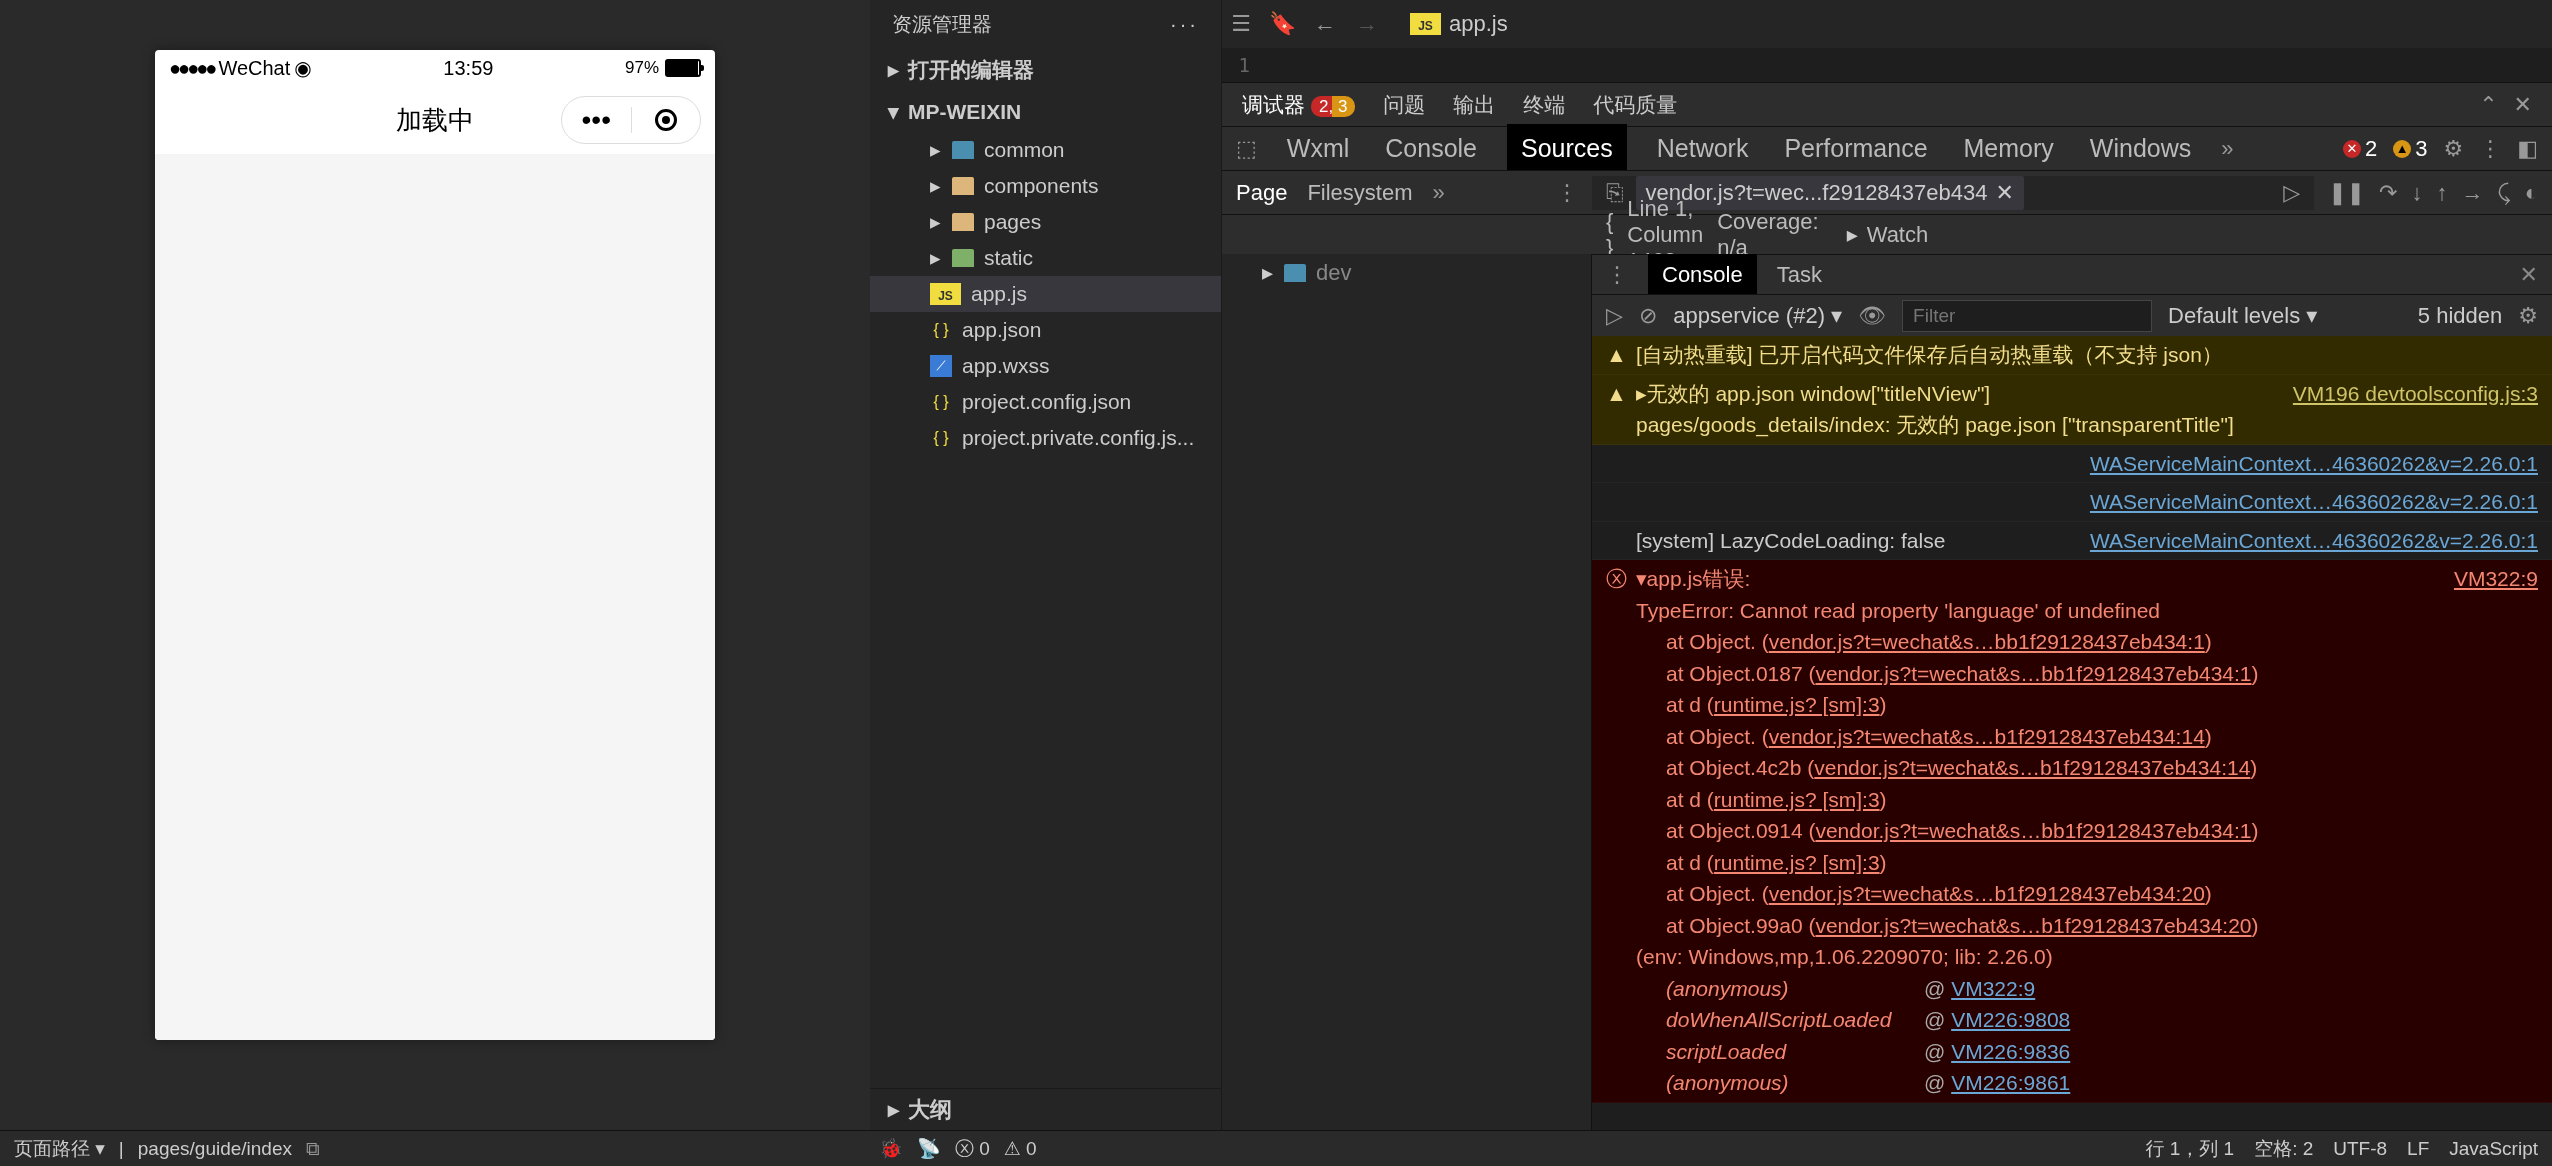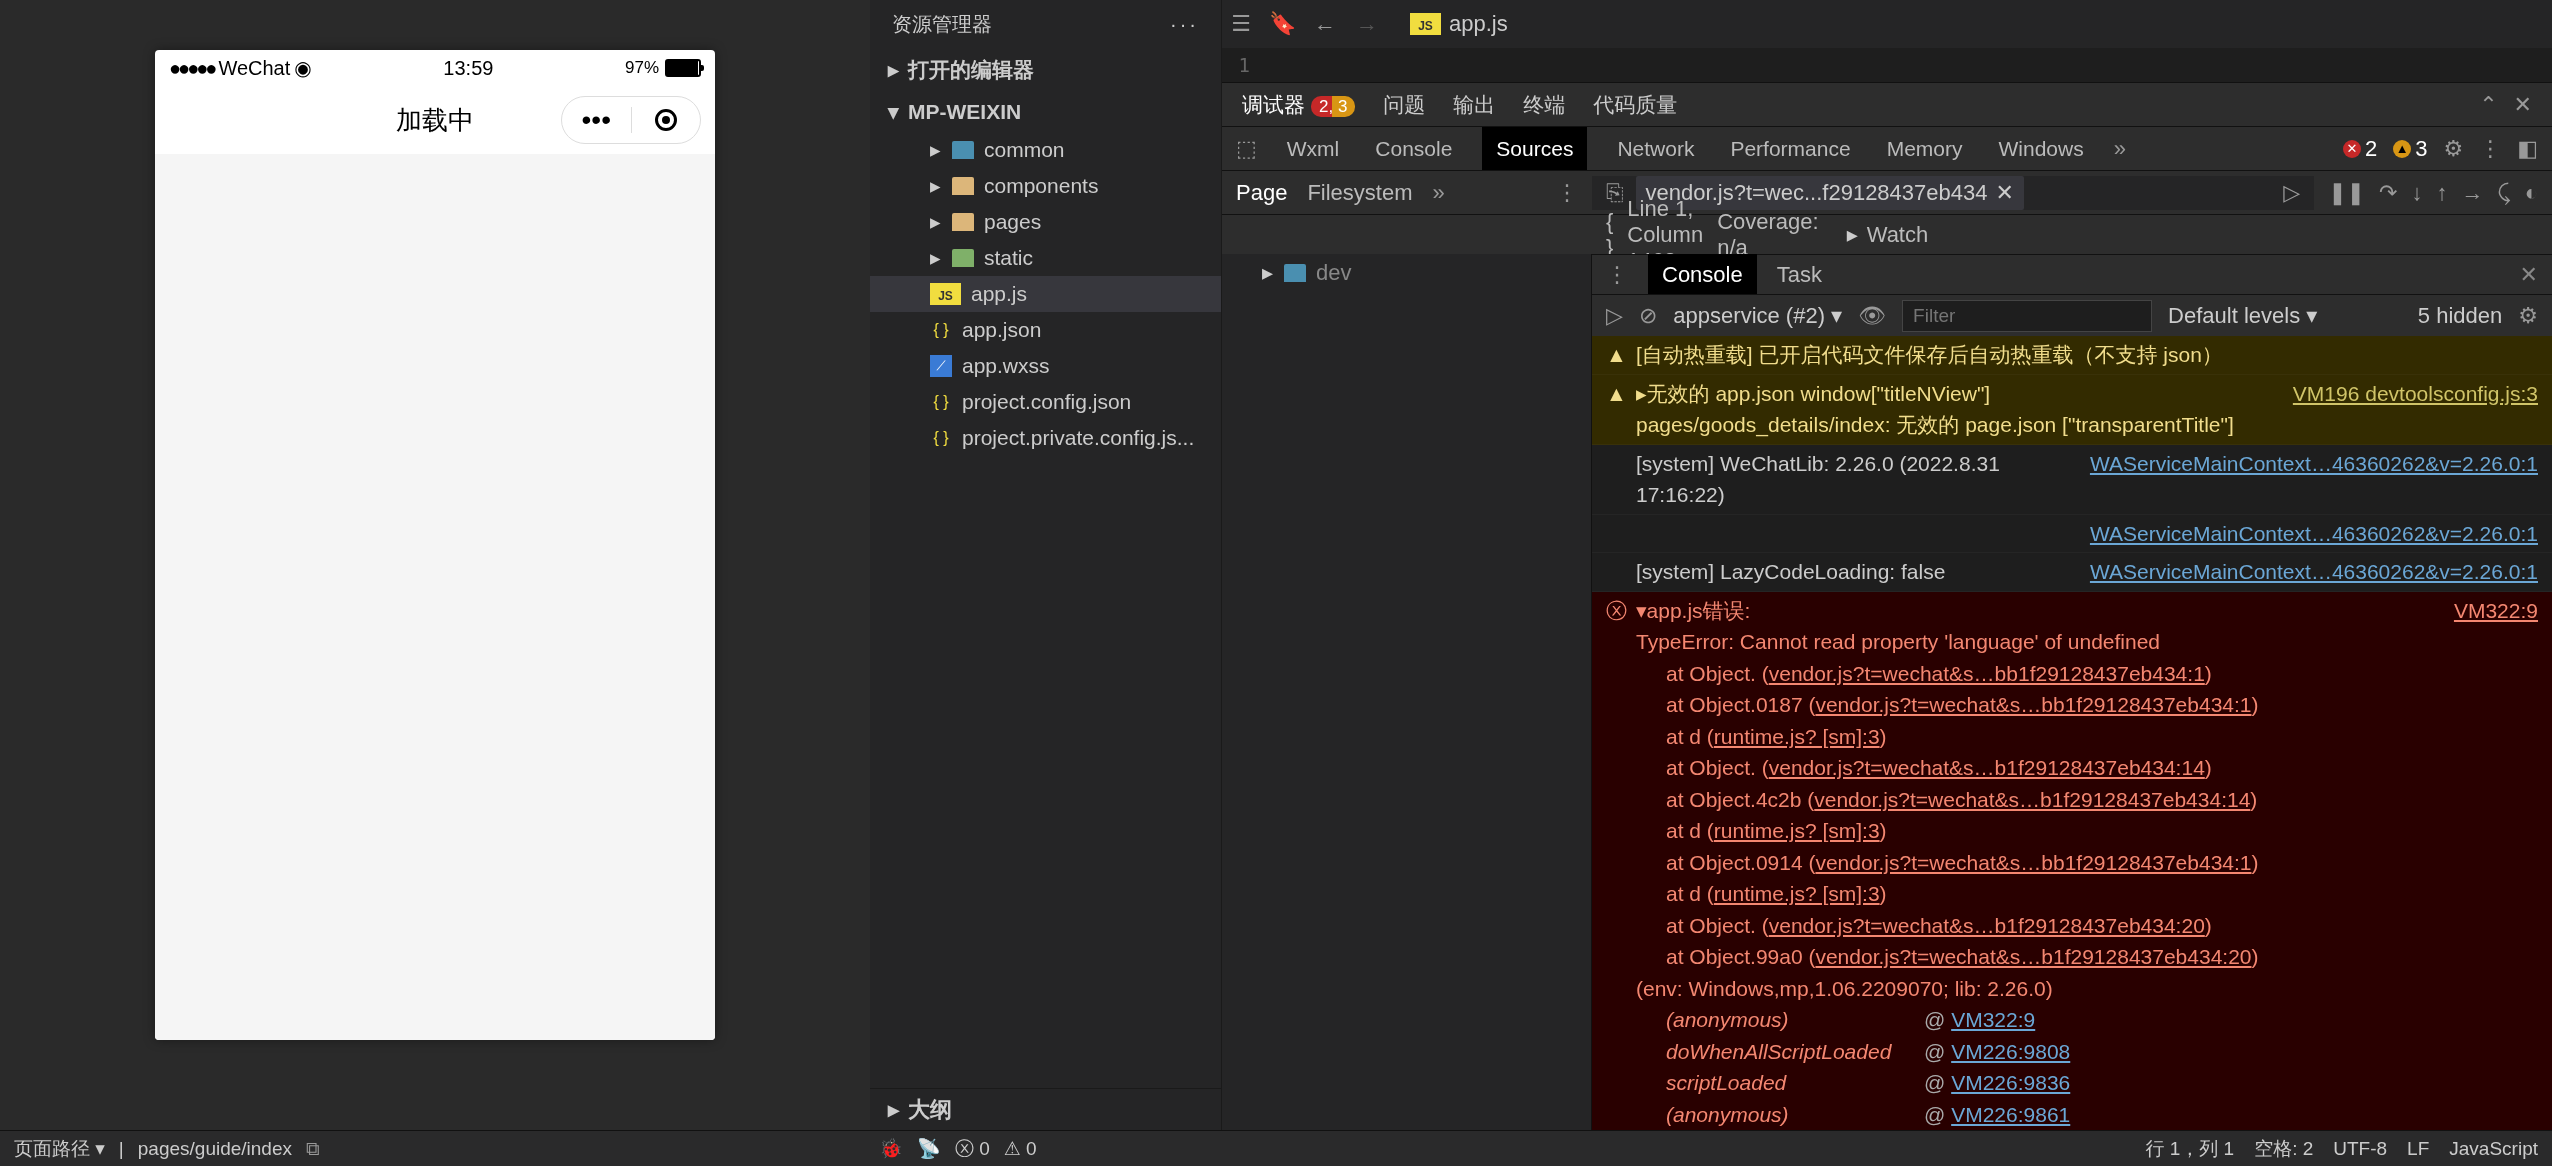--- a/index.html
+++ b/index.html
@@ -43,21 +43,21 @@
 .editor-tab-icon{width:22px;height:22px;display:flex;align-items:center;justify-content:center;color:#999;cursor:pointer}
 .editor-file-tab{display:flex;align-items:center;gap:8px;padding:0 12px;color:#ccc}
 .gutter{width:40px;text-align:right;padding:6px 12px;color:#666;font-family:monospace;font-size:19px;background:#1e1e1e}
 .debug-tabs{height:44px;background:#2d2d2d;display:flex;align-items:center;padding:0 20px;gap:28px;border-top:1px solid #111}
 .debug-tab{color:#ccc;cursor:pointer;font-size:21px}
 .debug-tab.active{color:#fff}
 .badge{background:#c62828;color:#fff;border-radius:10px;padding:1px 8px;font-size:17px;margin-left:6px}
 .badge.combined{background:linear-gradient(to right,#c62828 48%,#d89614 48%)}
 .debug-controls{margin-left:auto;display:flex;gap:16px;align-items:center}
 .devtool-tabs{height:44px;background:#2d2d2d;display:flex;align-items:center;padding:0 14px;gap:24px;border-top:1px solid #111}
-.dt-tab{color:#bbb;cursor:pointer;font-size:21px;padding:0 6px}
+.dt-tab{color:#bbb;cursor:pointer;font-size:25px;padding:0 6px}
 .dt-tab.active{color:#fff;background:#000;padding:10px 14px}
 .dt-right{margin-left:auto;display:flex;align-items:center;gap:16px}
 .err-badge{display:flex;align-items:center;gap:4px;color:#fff}
 .err-icon{width:18px;height:18px;border-radius:50%;display:flex;align-items:center;justify-content:center;font-size:13px}
 .err-icon.red{background:#c62828}
 .err-icon.yellow{background:#d89614;color:#000}
 .sources-bar{height:44px;background:#2d2d2d;display:flex;align-items:center;border-top:1px solid #111}
 .sources-left{display:flex;align-items:flex-end;gap:20px;padding:0 14px;flex:0 0 370px}
 .sources-tab{color:#bbb;cursor:pointer}
 .sources-tab.active{color:#fff}
@@ -308,21 +308,20 @@
               <span class="log-content">[自动热重载] 已开启代码文件保存后自动热重载（不支持 json）</span>
             </div>
             <div class="log-row warn">
               <span class="log-icon">▲</span>
               <span class="log-content">▸无效的 app.json window["titleNView"]
 pages/goods_details/index: 无效的 page.json ["transparentTitle"]</span>
               <span class="log-link warn">VM196 devtoolsconfig.js:3</span>
             </div>
             <div class="log-row ">
               <span class="log-icon"></span>
-              <span class="log-content">[system] WeChatLib: 2.26.0 (2022.8.31 17:16:22)</span>
               <span class="log-link ">WAServiceMainContext…46360262&amp;v=2.26.0:1</span>
             </div>
             <div class="log-row ">
               <span class="log-icon"></span>
               <span class="log-link ">WAServiceMainContext…46360262&amp;v=2.26.0:1</span>
             </div>
             <div class="log-row ">
               <span class="log-icon"></span>
               <span class="log-content">[system] LazyCodeLoading: false</span>
               <span class="log-link ">WAServiceMainContext…46360262&amp;v=2.26.0:1</span>

